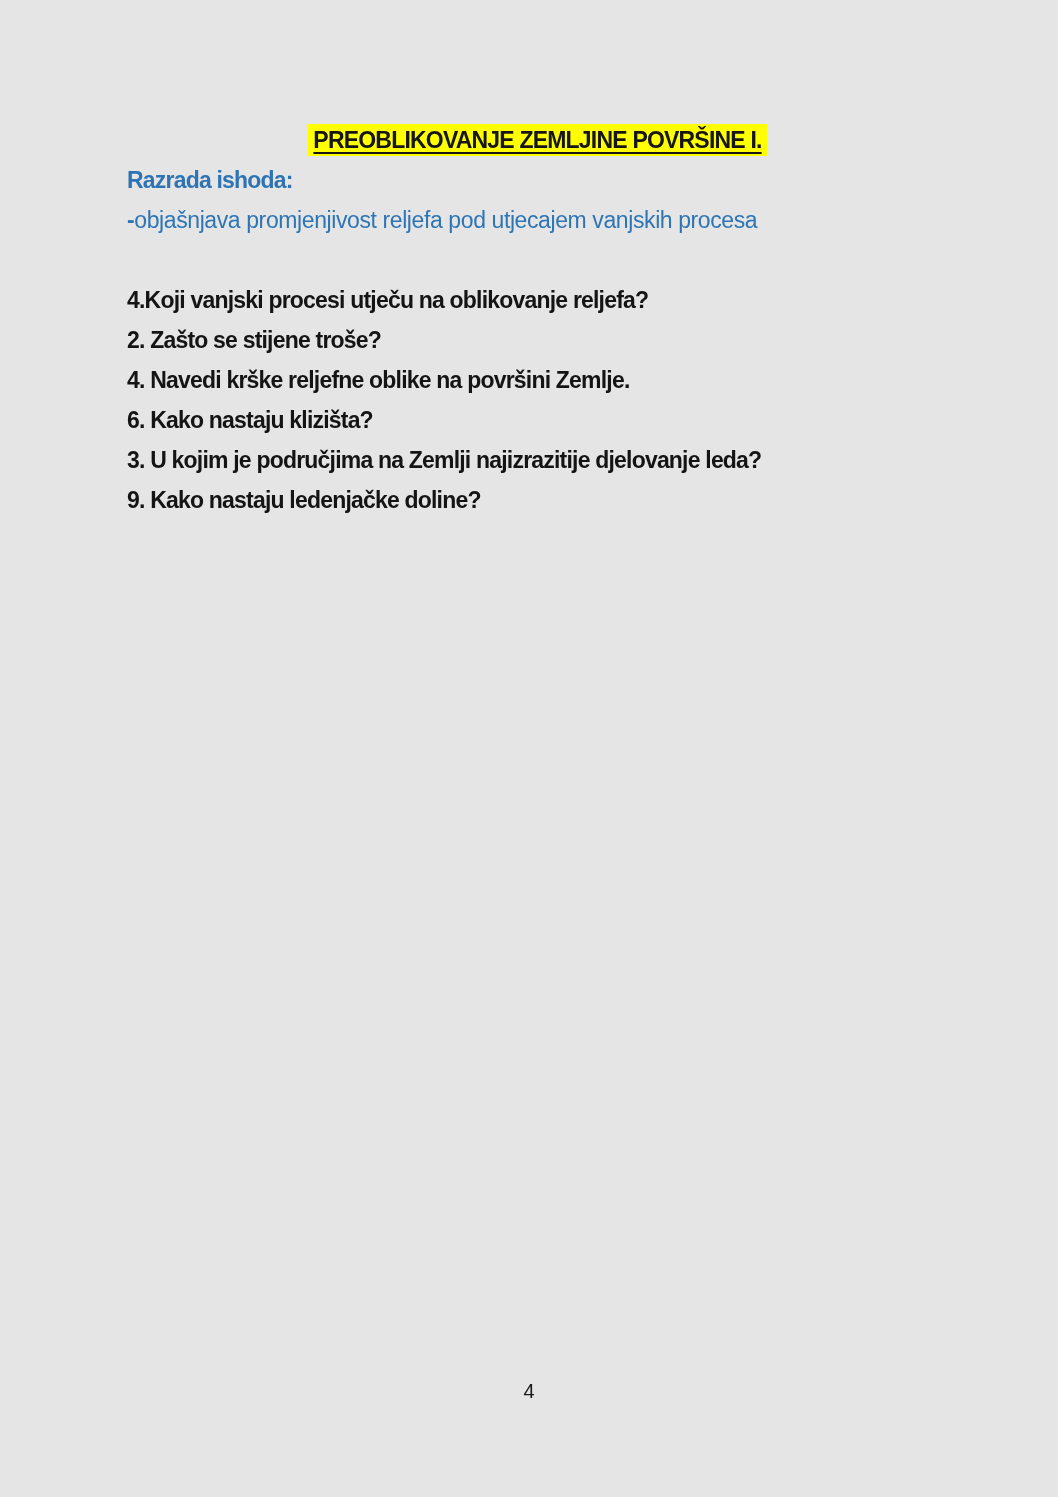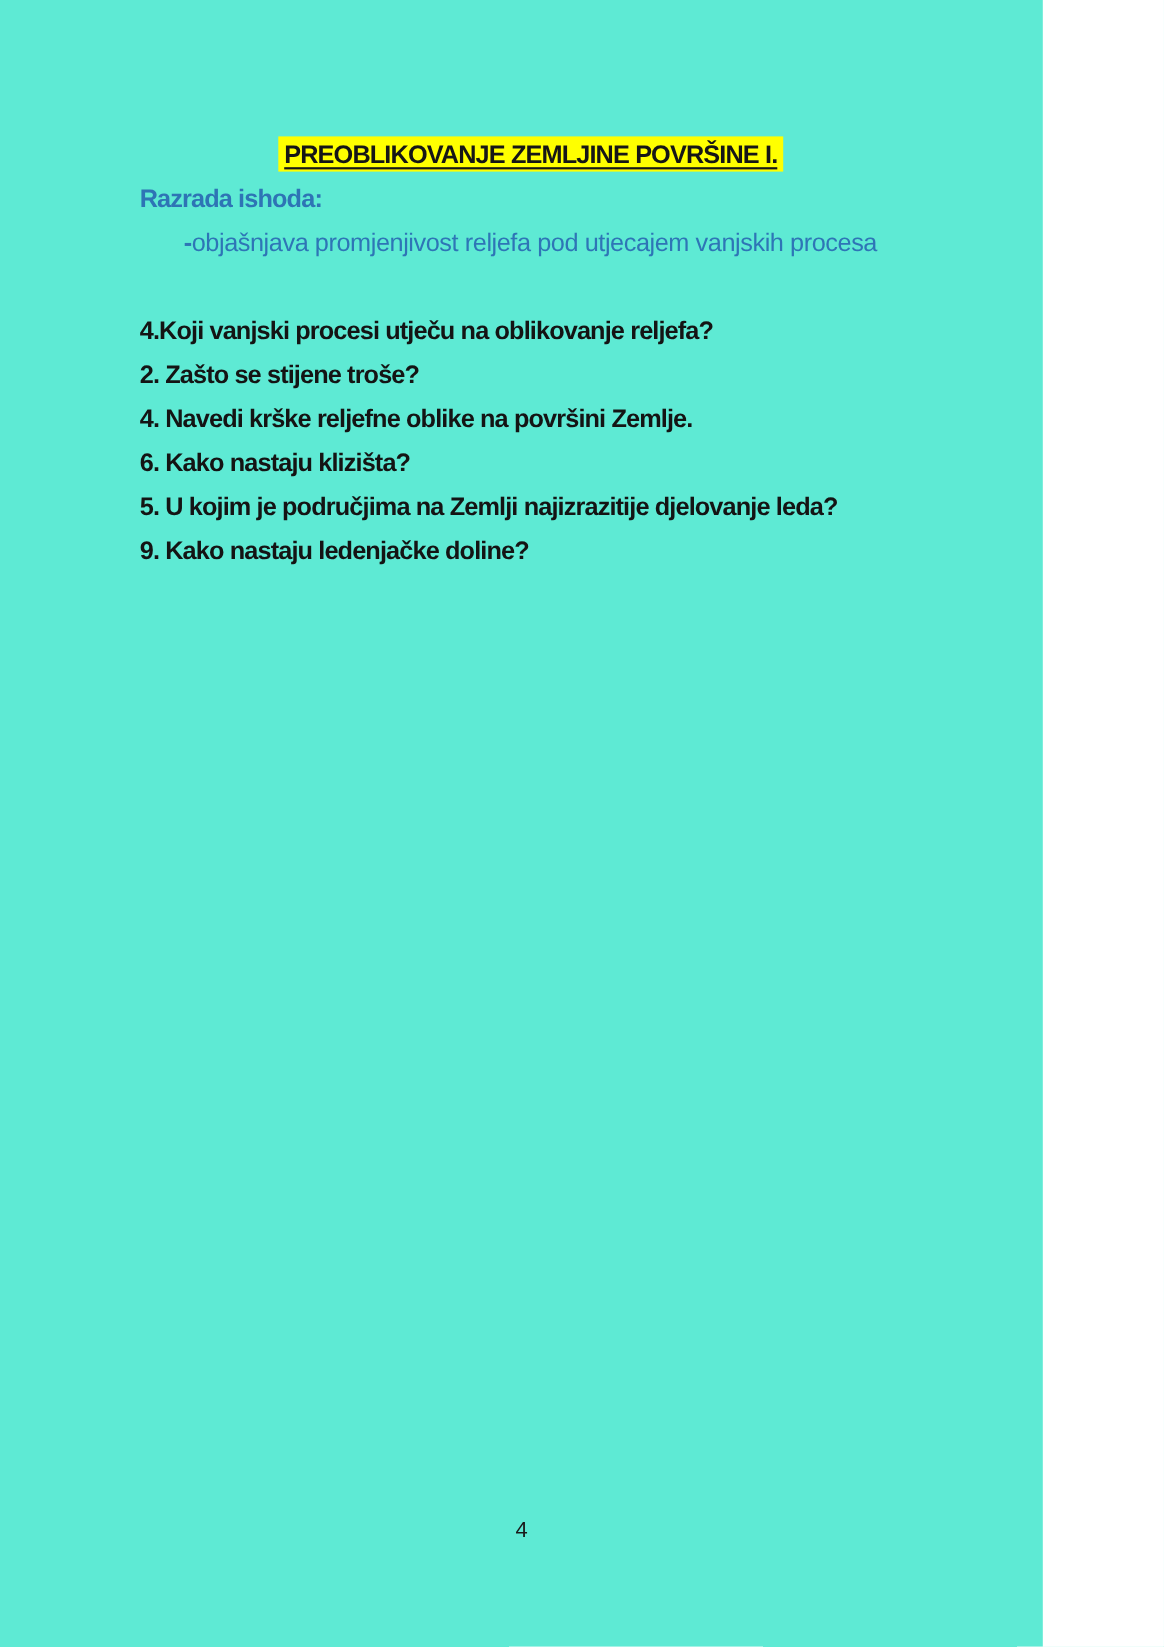--- a/index.html
+++ b/index.html
@@ -2,23 +2,23 @@
 <html><head>
 <meta charset="utf-8">
 <style>
   html, body {
     margin: 0;
     padding: 0;
     background: #ffffff;
   }
   .page {
     position: relative;
-    width: 948px;
+    width: 1058px;
     height: 1497px;
-    background: #5eead4;
+    background: #e5e5e5;
     font-family: "Liberation Sans", sans-serif;
     overflow: hidden;
   }
   .content {
     padding-top: 120px;
     padding-left: 127px;
     padding-right: 110px;
   }
   .line {
     line-height: 40px;
@@ -44,21 +44,20 @@
     font-weight: bold;
   }
   .razrada-line {
     color: #2e74b5;
     font-weight: bold;
   }
   .outcome-line {
     color: #2e75b6;
     font-weight: normal;
     letter-spacing: -0.4px;
-    margin-left: 40px;
   }
   .outcome-dash {
     font-weight: bold;
   }
   .spacer {
     height: 40px;
   }
   .question {
     color: #141414;
     font-weight: bold;
@@ -87,20 +86,20 @@
 
     <p class="line outcome-line"><span class="outcome-dash">-</span><span>objašnjava promjenjivost reljefa pod utjecajem vanjskih procesa</span></p>
 
     <div class="spacer"></div>
 
     <div>
       <p class="line question">4.Koji vanjski procesi utječu na oblikovanje reljefa?</p>
       <p class="line question">2. Zašto se stijene troše?</p>
       <p class="line question">4. Navedi krške reljefne oblike na površini Zemlje.</p>
       <p class="line question">6. Kako nastaju klizišta?</p>
-      <p class="line question">5. U kojim je područjima na Zemlji najizrazitije djelovanje leda?</p>
+      <p class="line question">3. U kojim je područjima na Zemlji najizrazitije djelovanje leda?</p>
       <p class="line question">9. Kako nastaju ledenjačke doline?</p>
     </div>
 
   </div>
 
   <div class="page-number">4</div>
 </div>
 
 </body></html>

